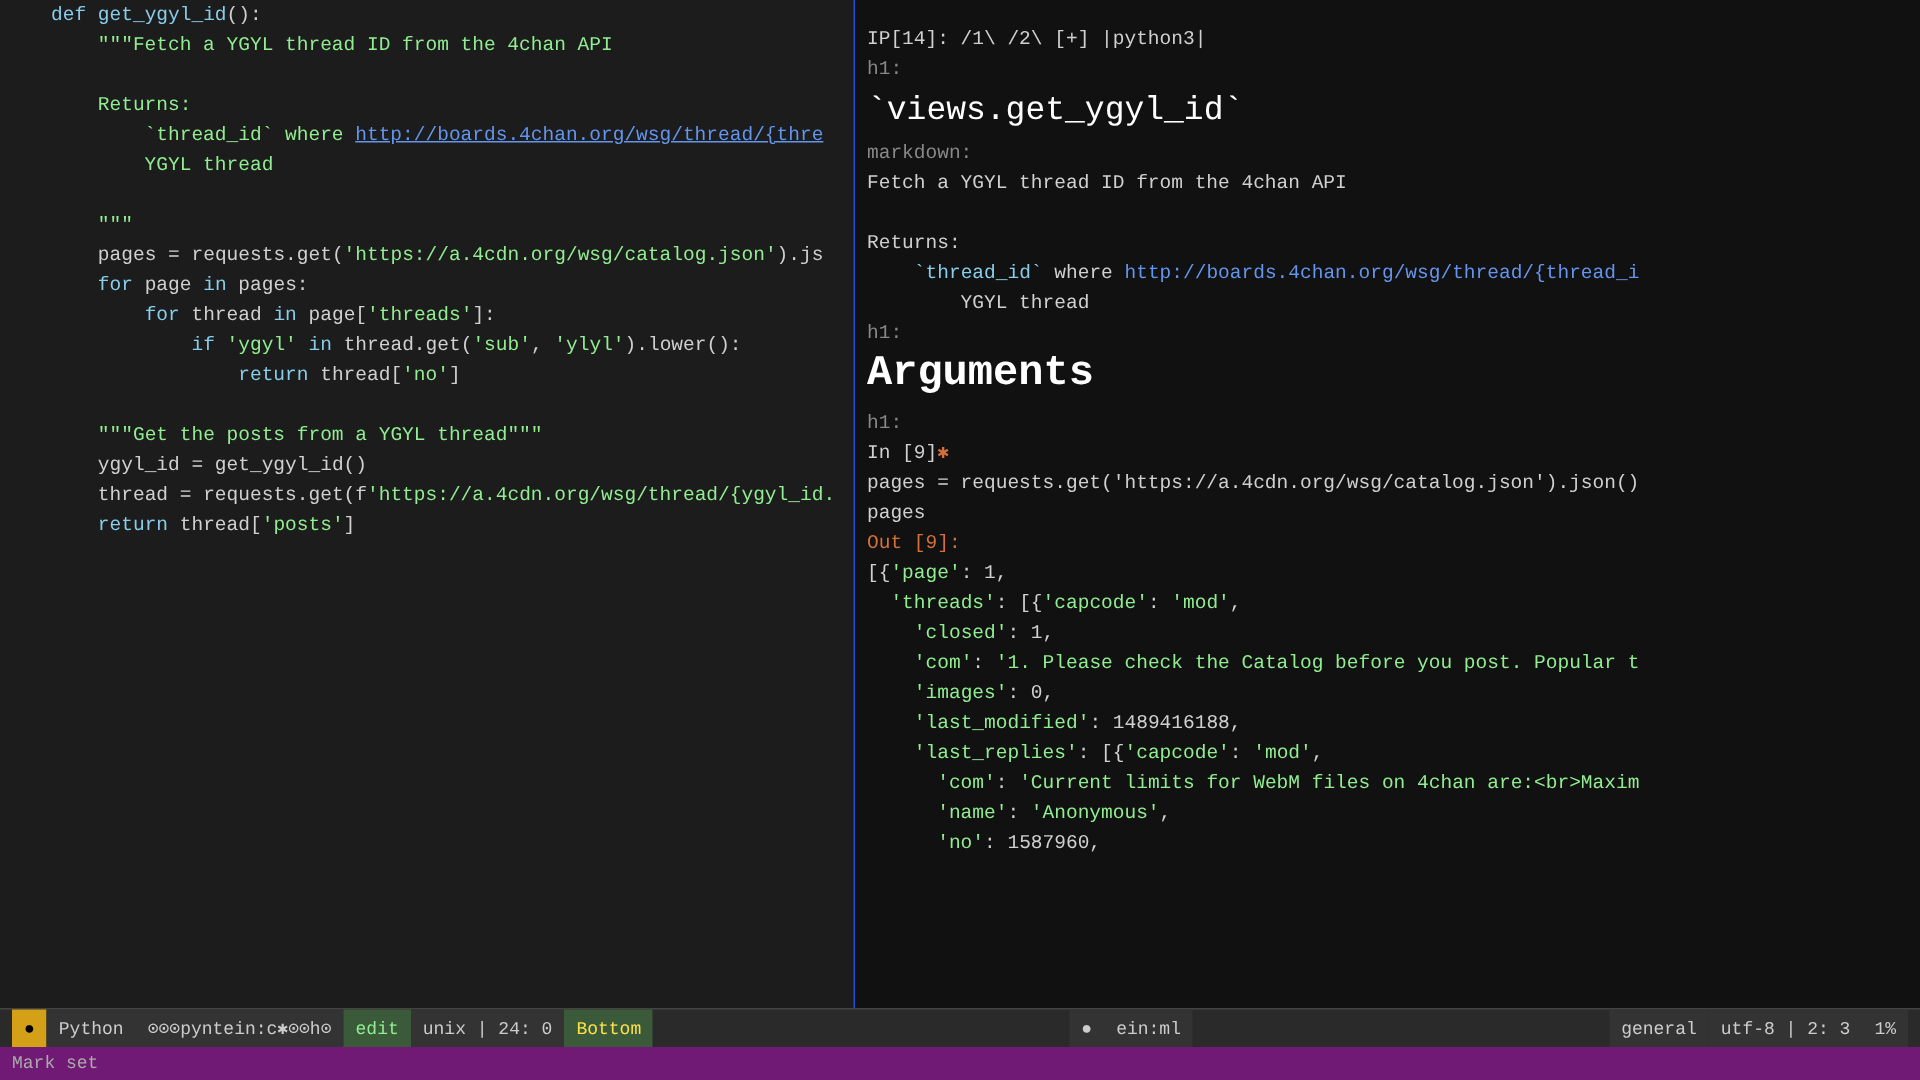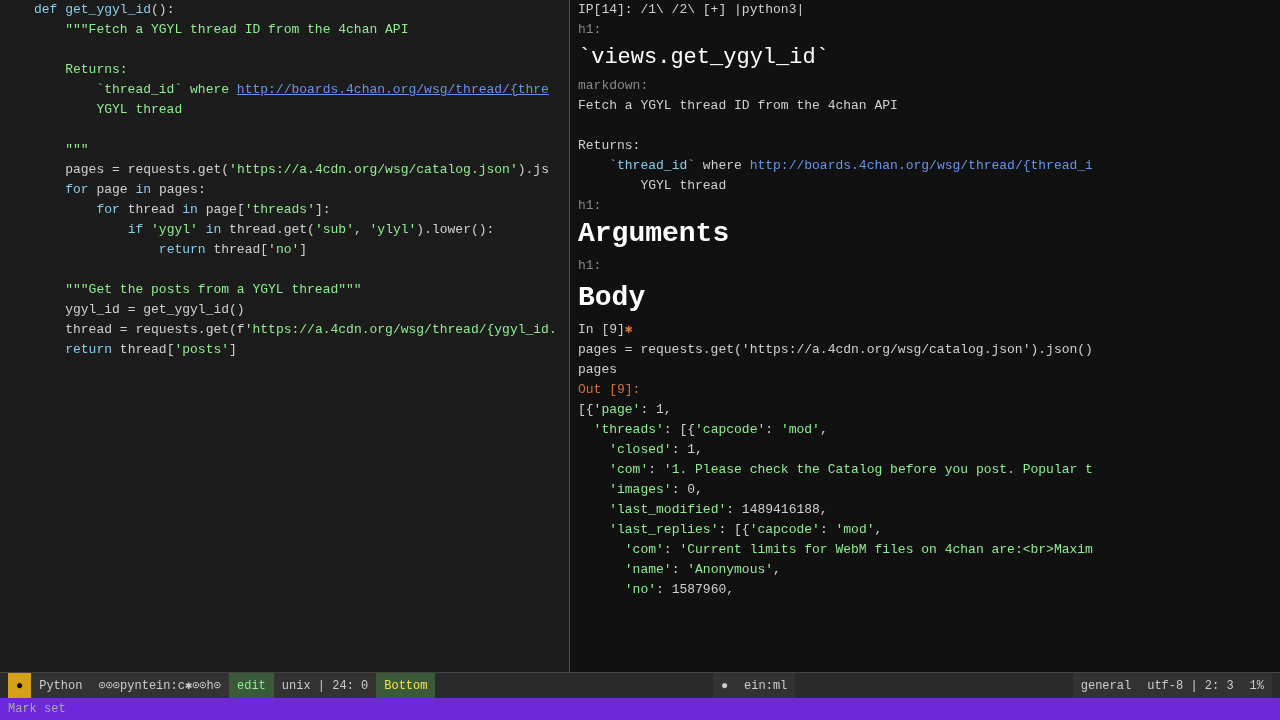--- a/index.html
+++ b/index.html
@@ -57,21 +57,21 @@
       white-space: pre;
       display: block;
     }
 
     
     .right-pane {
       flex: 1;
       background: #111;
       overflow: hidden;
       line-height: 20px;
-      padding: 0 8px;
+      padding: 16px 8px;
     }
 
     
     .status-bar {
       height: 26px;
       background: #2a2a2a;
       display: flex;
       align-items: center;
       padding: 0 8px;
       font-size: 12px;
@@ -97,21 +97,21 @@
       background: #333;
     }
 
     .status-spacer {
       flex: 1;
     }
 
     
     .bottom-bar {
       height: 22px;
-      background: #6d28d9;
+      background: #701a75;
       display: flex;
       align-items: center;
       padding: 0 8px;
       font-size: 12px;
       color: #aaa;
     }
 
     
     .kw-def { color: #87ceeb; }
     .fn-name-bright { color: #87ceeb; }
@@ -188,23 +188,20 @@
     <span class="rp-line"><span class="rp-text">Returns:</span></span>
     <span class="rp-line"><span class="rp-text">    </span><span class="rp-backtick">`thread_id`</span><span class="rp-text"> where </span><span class="rp-url">http://boards.4chan.org/wsg/thread/{thread_i</span></span>
     <span class="rp-line"><span class="rp-text">        YGYL thread</span></span>
 
     <span class="rp-line"><span class="rp-h1-label">h1:</span></span>
     <div class="rp-heading-block" style="height:32px; display:flex; align-items:flex-end;">
       <span class="rp-h1-text-large">Arguments</span>
     </div>
 
     <span class="rp-line"><span class="rp-h1-label">h1:</span></span>
-    <div class="rp-heading-block" style="height:36px; display:flex; align-items:center;">
-      <span class="rp-h1-text-large">Body</span>
-    </div>
 
     <span class="rp-line"><span class="rp-in-label">In [9]</span><span class="rp-in-star">✱</span></span>
     <span class="rp-line"><span class="rp-text">pages = requests.get('https://a.4cdn.org/wsg/catalog.json').json()</span></span>
     <span class="rp-line"><span class="rp-text">pages</span></span>
     <span class="rp-line"><span class="rp-out-label">Out [9]:</span></span>
     <span class="rp-line"><span class="rp-text">[{</span><span class="rp-string-out">'page'</span><span class="rp-text">: 1,</span></span>
     <span class="rp-line"><span class="rp-text">  </span><span class="rp-string-out">'threads'</span><span class="rp-text">: [{</span><span class="rp-string-out">'capcode'</span><span class="rp-text">: </span><span class="rp-string-out">'mod'</span><span class="rp-text">,</span></span>
     <span class="rp-line"><span class="rp-text">    </span><span class="rp-string-out">'closed'</span><span class="rp-text">: 1,</span></span>
     <span class="rp-line"><span class="rp-text">    </span><span class="rp-string-out">'com'</span><span class="rp-text">: </span><span class="rp-string-out">'1. Please check the Catalog before you post. Popular t</span></span>
     <span class="rp-line"><span class="rp-text">    </span><span class="rp-string-out">'images'</span><span class="rp-text">: 0,</span></span>

